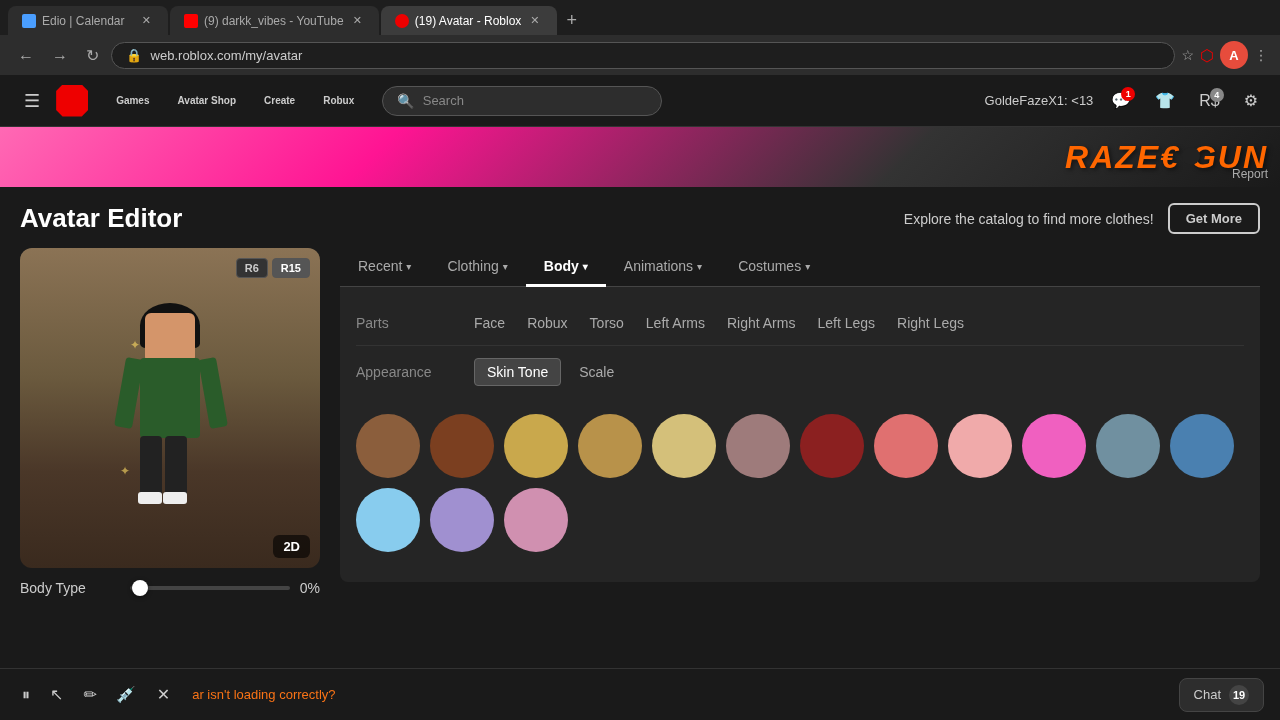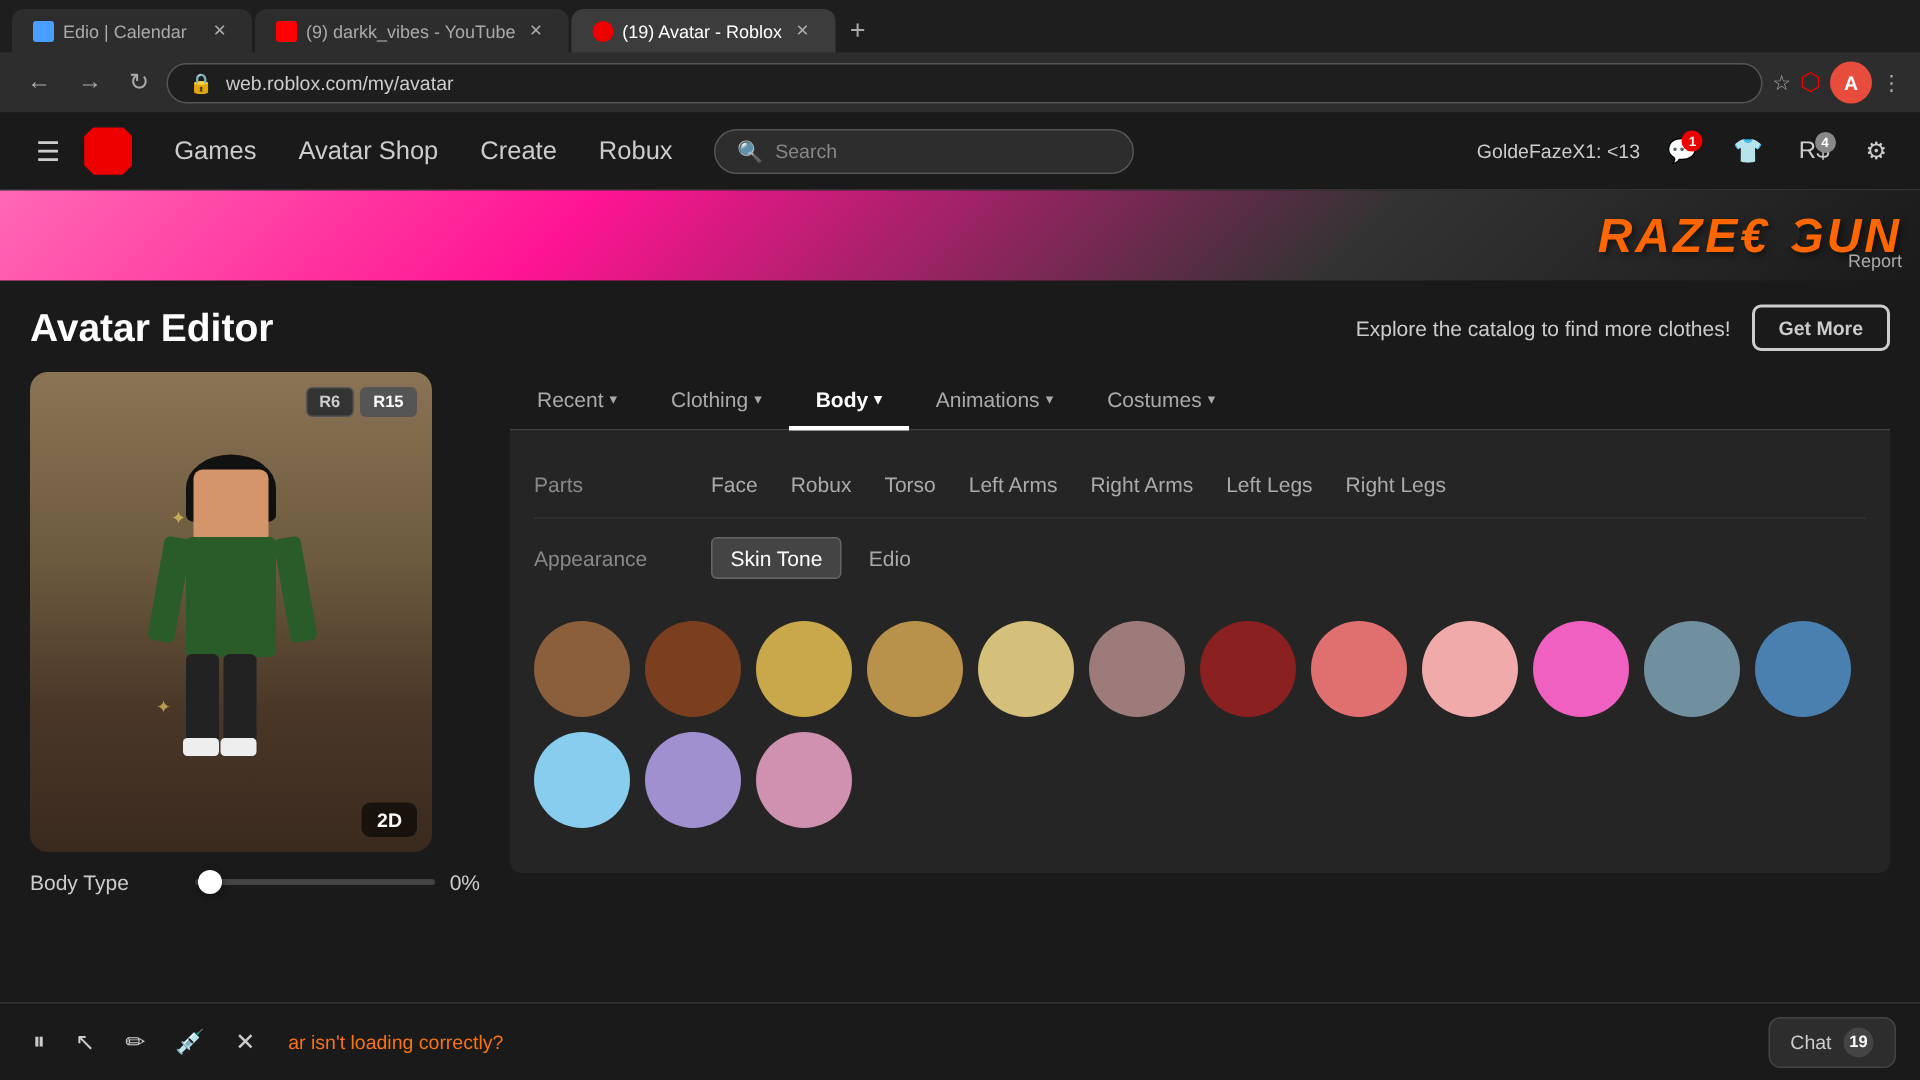--- a/index.html
+++ b/index.html
@@ -25,21 +25,21 @@
     .address-text { flex: 1; font-size: 13px; color: #ccc; }
     .address-actions { display: flex; gap: 6px; align-items: center; }
     .addr-icon { color: #aaa; font-size: 14px; cursor: pointer; }
     .profile-circle { width: 28px; height: 28px; border-radius: 50%; background: #e74c3c; display: flex; align-items: center; justify-content: center; font-size: 13px; font-weight: bold; color: white; }
 
     
     .roblox-nav { background: #1a1a1a; display: flex; align-items: center; padding: 0 16px; height: 52px; border-bottom: 1px solid #333; gap: 8px; }
     .hamburger { color: #ccc; font-size: 18px; cursor: pointer; padding: 8px; }
     .roblox-logo { width: 32px; height: 32px; background: #e00; clip-path: polygon(20% 0%, 80% 0%, 100% 20%, 100% 80%, 80% 100%, 20% 100%, 0% 80%, 0% 20%); display: flex; align-items: center; justify-content: center; font-weight: bold; font-size: 12px; color: white; }
     .nav-links { display: flex; gap: 4px; margin-left: 8px; }
-    .nav-link { color: #ccc; text-decoration: none; font-size: 17px; font-weight: 400; padding: 8px 12px; border-radius: 6px; cursor: pointer; }
+    .nav-link { color: #ccc; text-decoration: none; font-size: 10px; font-weight: 700; padding: 8px 12px; border-radius: 6px; cursor: pointer; }
     .search-bar { flex: 0 0 280px; background: #2d2d2d; border: 1px solid #555; border-radius: 20px; padding: 6px 14px; display: flex; align-items: center; gap: 8px; margin-left: 8px; }
     .search-icon-nav { color: #888; font-size: 14px; }
     .search-placeholder { color: #888; font-size: 13px; }
     .nav-right { margin-left: auto; display: flex; align-items: center; gap: 12px; }
     .username { color: #ccc; font-size: 13px; }
     .nav-icon-btn { background: none; border: none; color: #ccc; font-size: 16px; cursor: pointer; padding: 6px; border-radius: 6px; position: relative; }
     .badge { position: absolute; top: 2px; right: 2px; background: #e00; border-radius: 50%; width: 14px; height: 14px; font-size: 9px; display: flex; align-items: center; justify-content: center; color: white; font-weight: bold; }
     .badge-4 { background: #888; }
 
     
@@ -47,21 +47,21 @@
     .banner-text { font-size: 32px; font-weight: 900; color: #ff6600; text-shadow: 2px 2px 4px rgba(0,0,0,0.5); font-style: italic; letter-spacing: 2px; }
     .banner-dot { width: 18px; height: 18px; background: #222; border-radius: 50%; position: absolute; right: 80px; top: 20px; }
     .report-link { position: absolute; bottom: 6px; right: 12px; color: #aaa; font-size: 12px; cursor: pointer; }
 
     
     .main-content { display: flex; padding: 16px 20px; gap: 20px; background: #1a1a1a; }
 
     
     .left-panel { flex: 0 0 300px; }
     .avatar-editor-title { font-size: 26px; font-weight: 700; color: #fff; margin-bottom: 14px; }
-    .avatar-preview { position: relative; background: linear-gradient(180deg, #8b7355 0%, #6b5a3e 40%, #4a3728 70%, #3a2a1e 100%); border-radius: 12px; width: 268px; height: 320px; display: flex; align-items: center; justify-content: center; overflow: hidden; }
+    .avatar-preview { position: relative; background: linear-gradient(180deg, #8b7355 0%, #6b5a3e 40%, #4a3728 70%, #3a2a1e 100%); border-radius: 12px; width: 300px; height: 320px; display: flex; align-items: center; justify-content: center; overflow: hidden; }
     .r6-r15-badge { position: absolute; top: 10px; right: 10px; display: flex; gap: 4px; }
     .badge-btn { background: #333; border: 1px solid #555; color: #ccc; font-size: 11px; font-weight: bold; padding: 3px 8px; border-radius: 4px; cursor: pointer; }
     .badge-btn.active { background: #555; color: white; }
     .avatar-figure { width: 120px; height: 220px; position: relative; }
     .avatar-body { background: #2a5c2a; width: 60px; height: 80px; position: absolute; top: 60px; left: 30px; border-radius: 4px; }
     .avatar-head { background: #d4956a; width: 50px; height: 50px; position: absolute; top: 15px; left: 35px; border-radius: 6px; }
     .avatar-hair { background: #111; width: 60px; height: 45px; position: absolute; top: 5px; left: 30px; border-radius: 50% 50% 10% 10%; }
     .avatar-left-arm { background: #2a5c2a; width: 18px; height: 70px; position: absolute; top: 60px; left: 10px; border-radius: 4px; transform: rotate(10deg); }
     .avatar-right-arm { background: #2a5c2a; width: 18px; height: 70px; position: absolute; top: 60px; right: 8px; border-radius: 4px; transform: rotate(-10deg); }
     .avatar-left-leg { background: #222; width: 22px; height: 60px; position: absolute; top: 138px; left: 30px; border-radius: 4px; }
@@ -265,21 +265,21 @@
           <button class="part-btn">Right Arms</button>
           <button class="part-btn">Left Legs</button>
           <button class="part-btn">Right Legs</button>
         </div>
       </div>
 
       <div class="appearance-row">
         <span class="appearance-label">Appearance</span>
         <div class="appearance-btns">
           <button class="app-btn active">Skin Tone</button>
-          <button class="app-btn">Edio</button>
+          <button class="app-btn">Scale</button>
         </div>
       </div>
 
       <div class="color-grid" id="color-grid">
       <div class="color-circle" style="background: rgb(139, 94, 60);"></div>
           <div class="color-circle" style="background: rgb(123, 63, 32);"></div>
           <div class="color-circle" style="background: rgb(201, 168, 76);"></div>
           <div class="color-circle" style="background: rgb(184, 146, 74);"></div>
           <div class="color-circle" style="background: rgb(212, 192, 122);"></div>
           <div class="color-circle" style="background: rgb(158, 123, 123);"></div>

